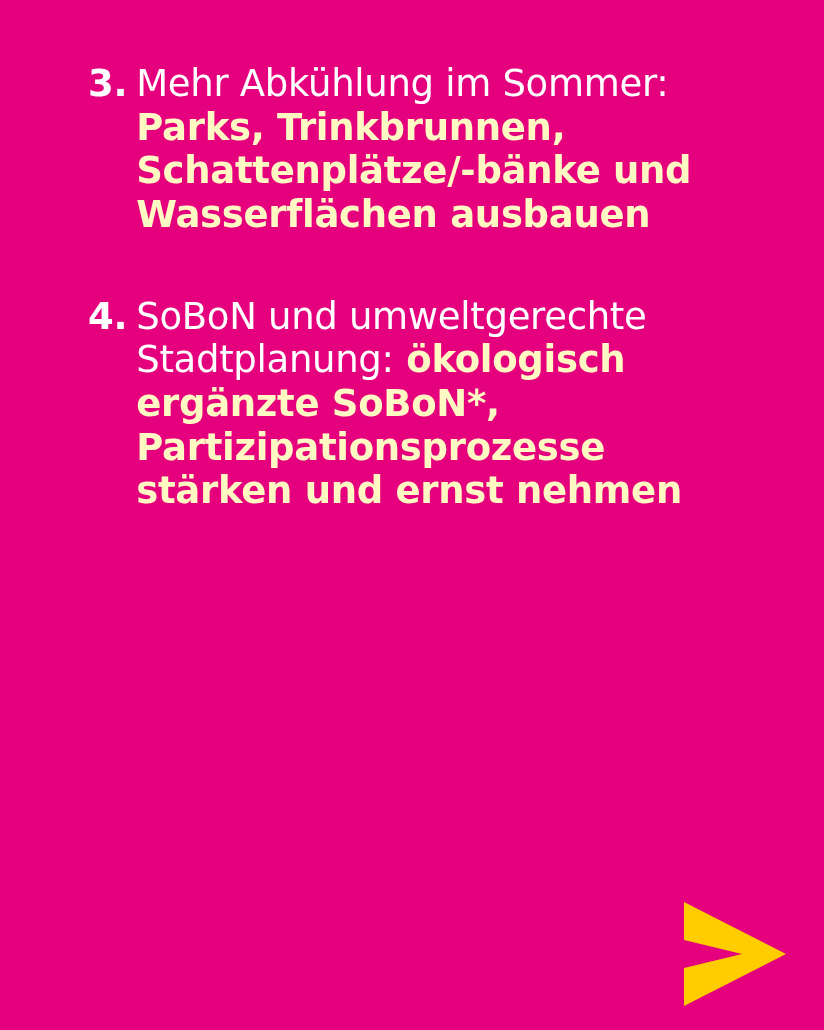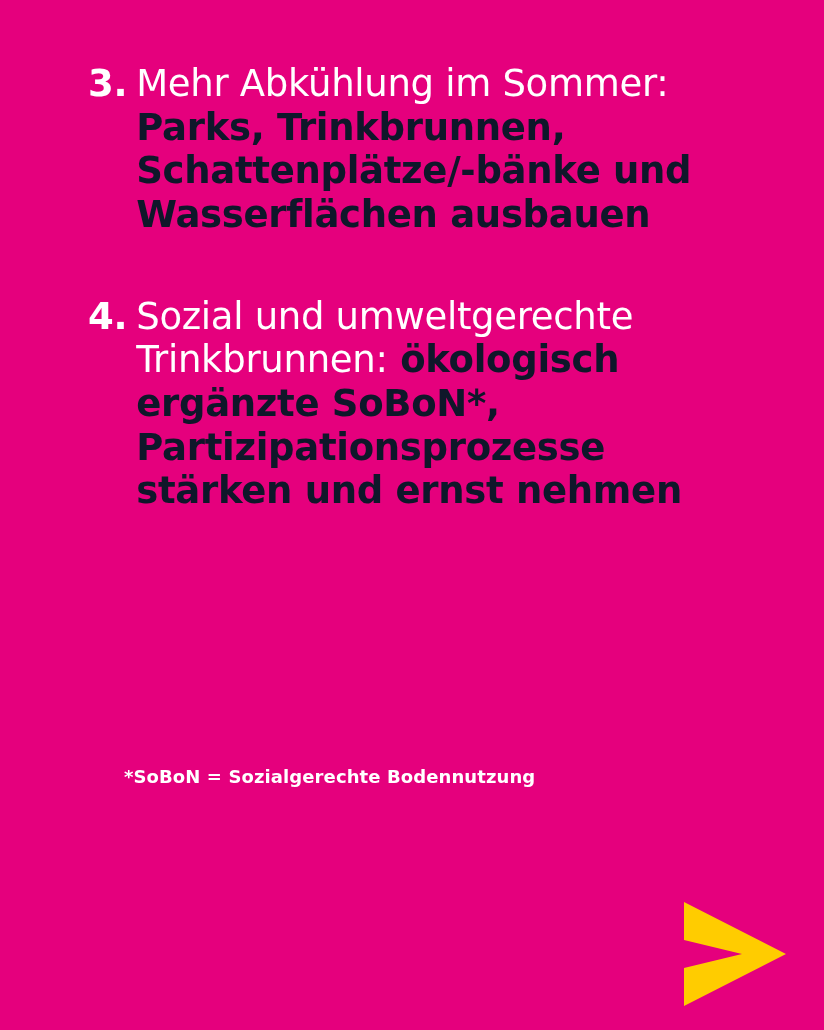--- a/index.html
+++ b/index.html
@@ -43,21 +43,21 @@
     line-height: 1.18;
     letter-spacing: -0.3px;
     color: #f2a0c4;
     font-weight: bold;
   }
   .item-body .lead {
     color: #ffffff;
     font-weight: normal;
   }
   .item-body .rest {
-    color: #0f172a;
+    color: #fef9c3;
     font-weight: bold;
     margin-top: 28px;
   }
   .item-4 {
     margin-top: 58px;
   }
   .footnote {
     position: absolute;
     left: 124px;
     top: 766px;
@@ -84,26 +84,25 @@
 
   <div class="content">
 
     <div class="item item-3">
       <div class="item-number">3.</div>
       <div class="item-body"><span class="lead">Mehr Abkühlung im Sommer:</span><span class="rest"> Parks, Trinkbrunnen, Schattenplätze/-bänke und Wasserflächen ausbauen</span></div>
     </div>
 
     <div class="item item-4">
       <div class="item-number">4.</div>
-      <div class="item-body"><span class="lead">Sozial und umweltgerechte Trinkbrunnen:</span><span class="rest"> ökologisch ergänzte SoBoN*, Partizipationsprozesse stärken und ernst nehmen</span></div>
+      <div class="item-body"><span class="lead">SoBoN und umweltgerechte Stadtplanung:</span><span class="rest"> ökologisch ergänzte SoBoN*, Partizipationsprozesse stärken und ernst nehmen</span></div>
     </div>
 
   </div>
 
-  <div class="footnote">*SoBoN = Sozialgerechte Bodennutzung</div>
 
   <div class="logo-mark">
     <svg width="110" height="108" viewBox="0 0 110 108" xmlns="http://www.w3.org/2000/svg" aria-hidden="true">
       <polygon points="4,2 4,40 62,54 4,68 4,106 106,54" fill="#ffcc00"></polygon>
     </svg>
   </div>
 
 </div>
 
 </body></html>

